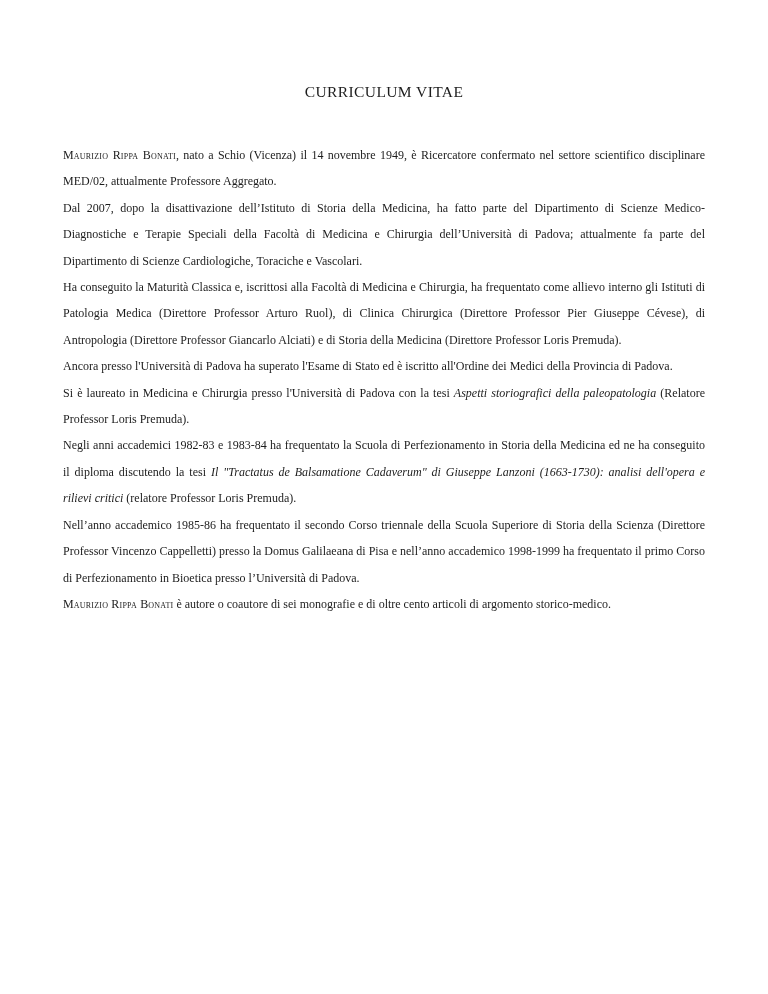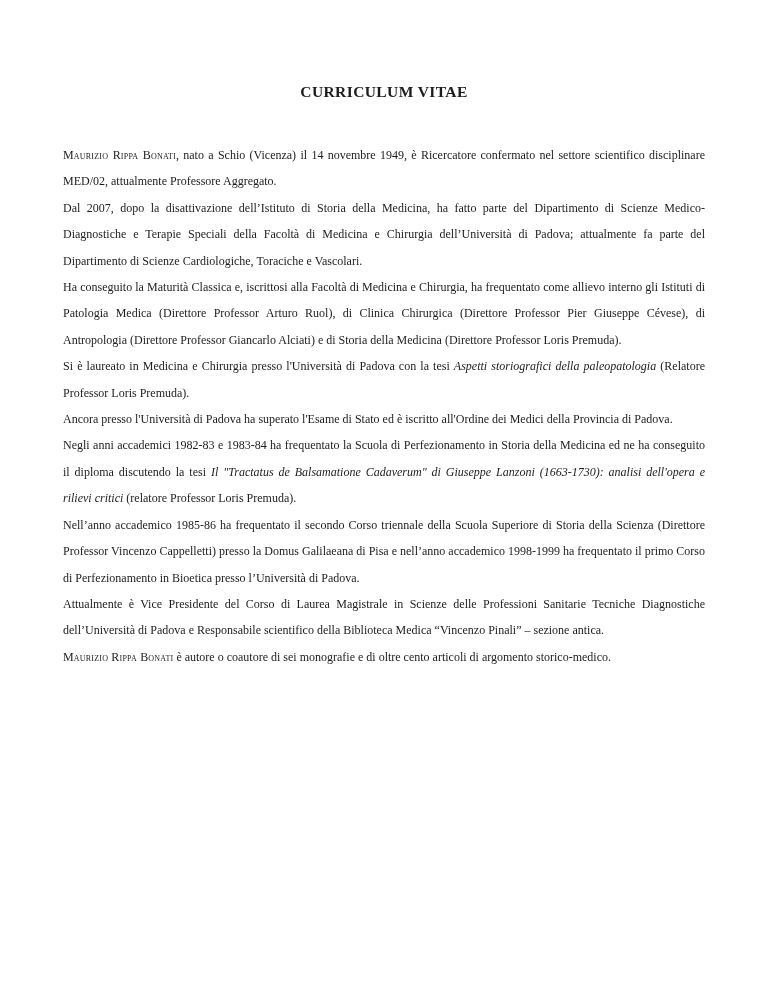--- a/index.html
+++ b/index.html
@@ -21,21 +21,21 @@
     left: 63px;
     top: 78px;
     width: 642px;
   }
   .doc-title {
     text-align: center;
     font-size: 15.5px;
     line-height: 27px;
     letter-spacing: 0.4px;
     margin: 0 0 37px 0;
-    font-weight: bold;
+    font-weight: normal;
   }
   .doc-body p.doc-paragraph {
     margin: 0;
     padding: 0;
     text-align: justify;
     font-size: 12px;
     line-height: 26.4px;
   }
   .run-normal { font-style: normal; }
   .run-italic { font-style: italic; }
@@ -47,21 +47,20 @@
 </head>
 <body>
 
 <div class="document-page">
   <div class="doc-content">
     <h1 class="doc-title">CURRICULUM VITAE</h1>
     <div class="doc-body">
         <p class="doc-paragraph"><span class="run-smallcaps">Maurizio Rippa Bonati</span><span class="run-normal">, nato a Schio (Vicenza) il 14 novembre 1949, è Ricercatore confermato nel settore scientifico disciplinare MED/02, attualmente Professore Aggregato.</span></p>
         <p class="doc-paragraph"><span class="run-normal">Dal 2007, dopo la disattivazione dell’Istituto di Storia della Medicina, ha fatto parte del Dipartimento di Scienze Medico-Diagnostiche e Terapie Speciali della Facoltà di Medicina e Chirurgia dell’Università di Padova; attualmente fa parte del Dipartimento di Scienze Cardiologiche, Toraciche e Vascolari.</span></p>
         <p class="doc-paragraph"><span class="run-normal">Ha conseguito la Maturità Classica e, iscrittosi alla Facoltà di Medicina e Chirurgia, ha frequentato come allievo interno gli Istituti di Patologia Medica (Direttore Professor Arturo Ruol), di Clinica Chirurgica (Direttore Professor Pier Giuseppe Cévese), di Antropologia (Direttore Professor Giancarlo Alciati) e di Storia della Medicina (Direttore Professor Loris Premuda).</span></p>
+        <p class="doc-paragraph"><span class="run-normal">Ancora presso l'Università di Padova ha superato l'Esame di Stato ed è iscritto all'Ordine dei Medici della Provincia di Padova.</span></p>
         <p class="doc-paragraph"><span class="run-normal">Si è laureato in Medicina e Chirurgia presso l'Università di Padova con la tesi </span><span class="run-italic">Aspetti storiografici della paleopatologia</span><span class="run-normal"> (Relatore Professor Loris Premuda).</span></p>
-        <p class="doc-paragraph"><span class="run-normal">Ancora presso l'Università di Padova ha superato l'Esame di Stato ed è iscritto all'Ordine dei Medici della Provincia di Padova.</span></p>
         <p class="doc-paragraph"><span class="run-normal">Negli anni accademici 1982-83 e 1983-84 ha frequentato la Scuola di Perfezionamento in Storia della Medicina ed ne ha conseguito il diploma discutendo la tesi </span><span class="run-italic">Il "Tractatus de Balsamatione Cadaverum" di Giuseppe Lanzoni (1663-1730): analisi dell'opera e rilievi critici</span><span class="run-normal"> (relatore Professor Loris Premuda).</span></p>
         <p class="doc-paragraph"><span class="run-normal">Nell’anno accademico 1985-86 ha frequentato il secondo Corso triennale della Scuola Superiore di Storia della Scienza (Direttore Professor Vincenzo Cappelletti) presso la Domus Galilaeana di Pisa e nell’anno accademico 1998-1999 ha frequentato il primo Corso di Perfezionamento in Bioetica presso l’Università di Padova.</span></p>
-        <p class="doc-paragraph"><span class="run-normal">Attualmente è Vice Presidente del Corso di Laurea Magistrale in Scienze delle Professioni Sanitarie Tecniche Diagnostiche dell’Università di Padova e Responsabile scientifico della Biblioteca Medica “Vincenzo Pinali” – sezione antica.</span></p>
         <p class="doc-paragraph"><span class="run-smallcaps">Maurizio Rippa Bonati</span><span class="run-normal"> è autore o coautore di sei monografie e di oltre cento articoli di argomento storico-medico.</span></p>
       </div>
   </div>
 </div>
 
 </body></html>

